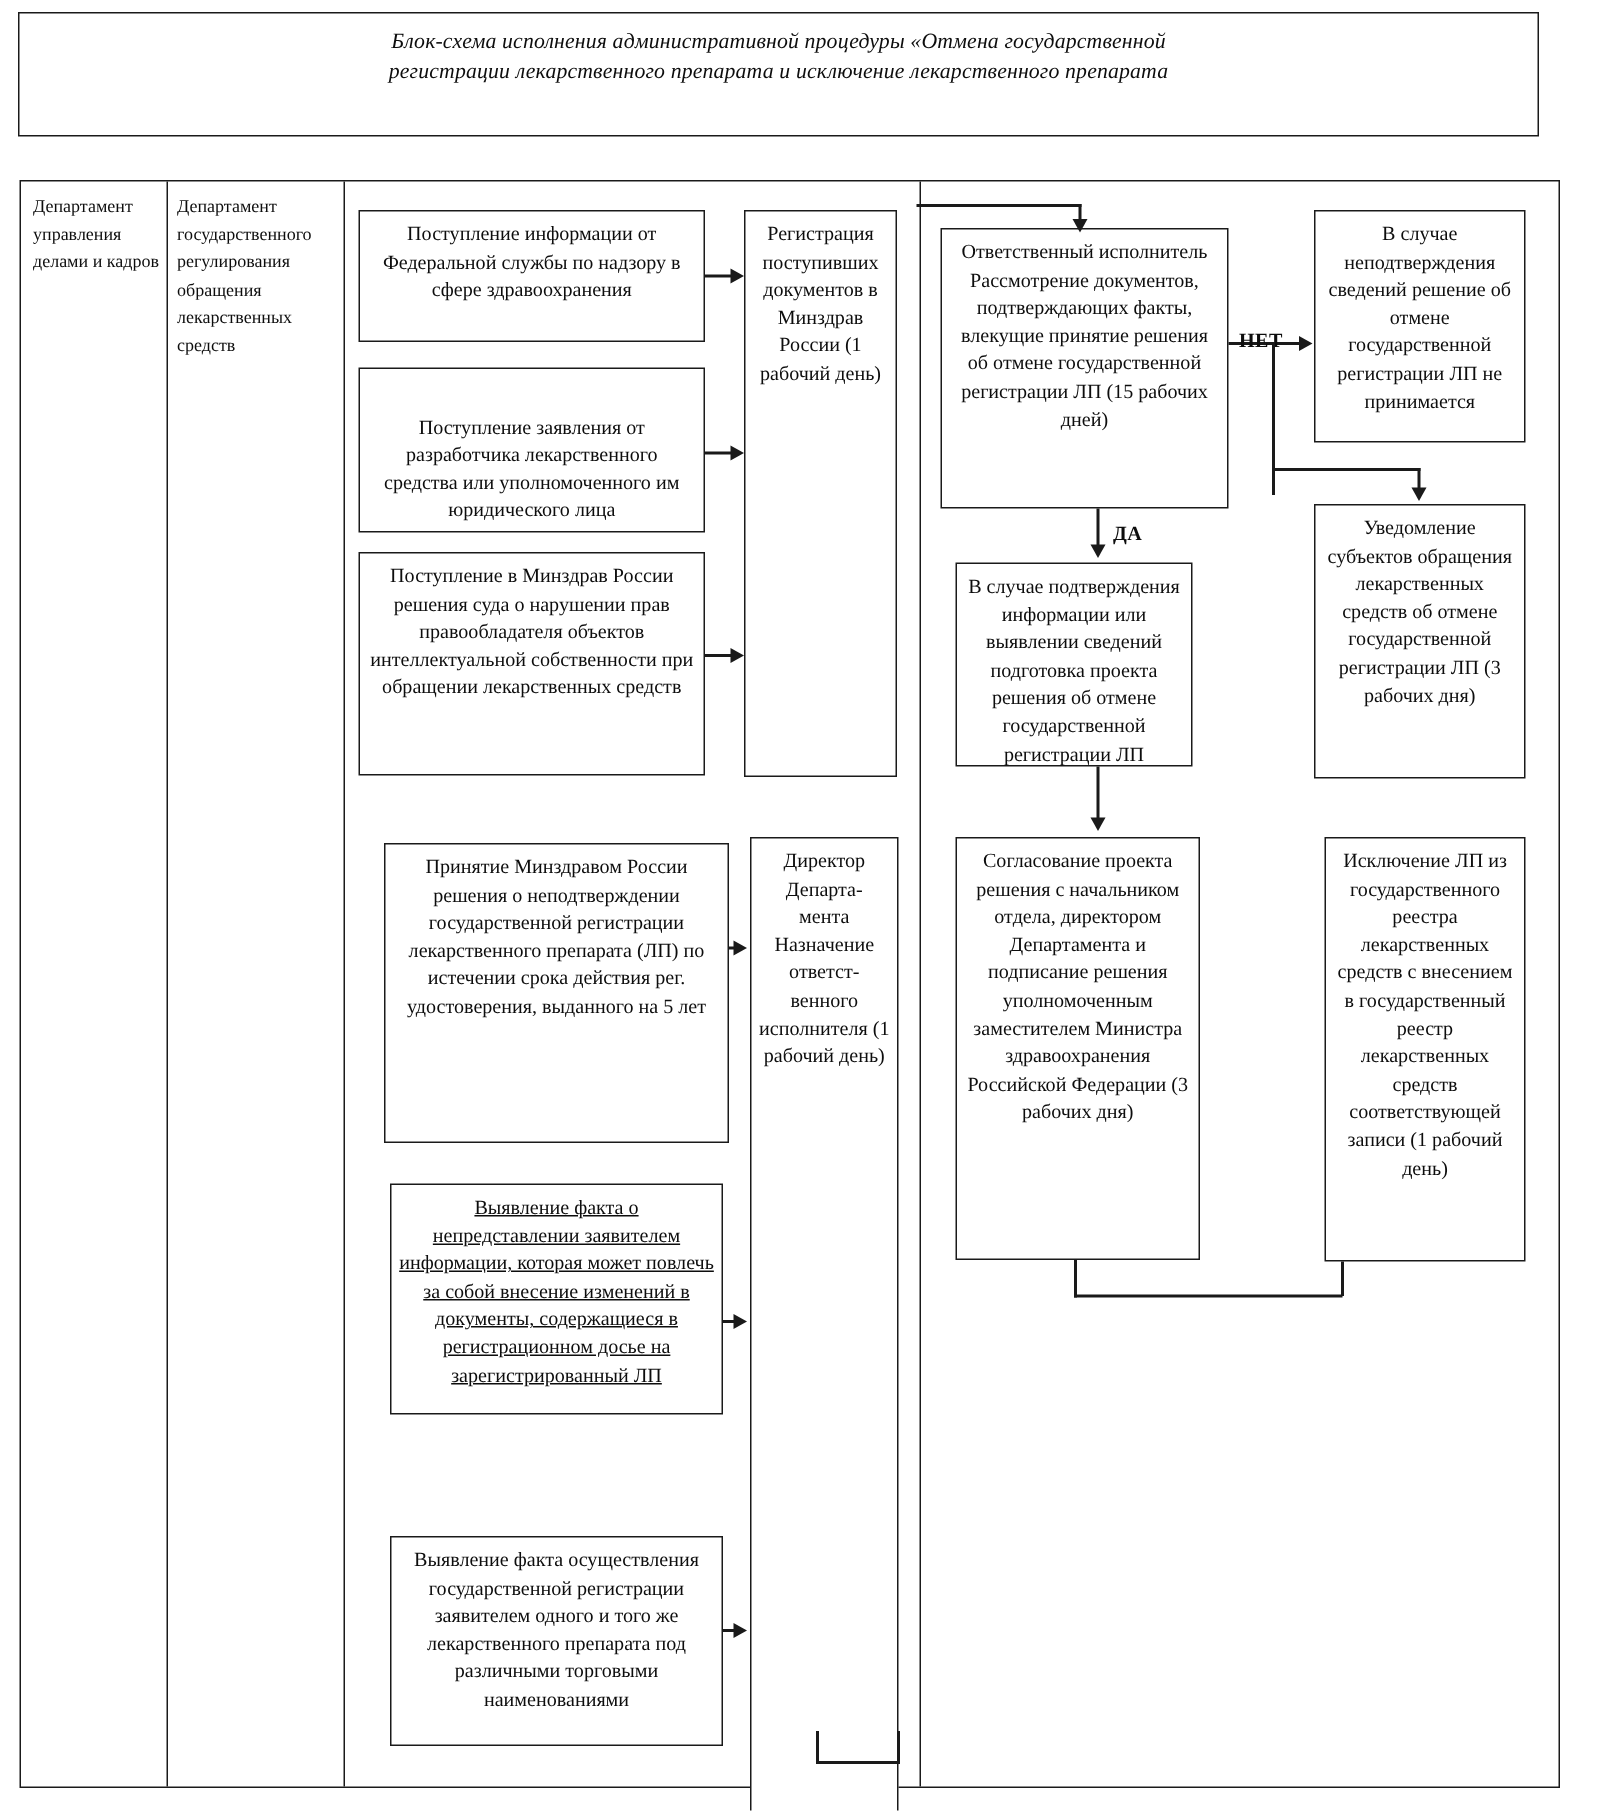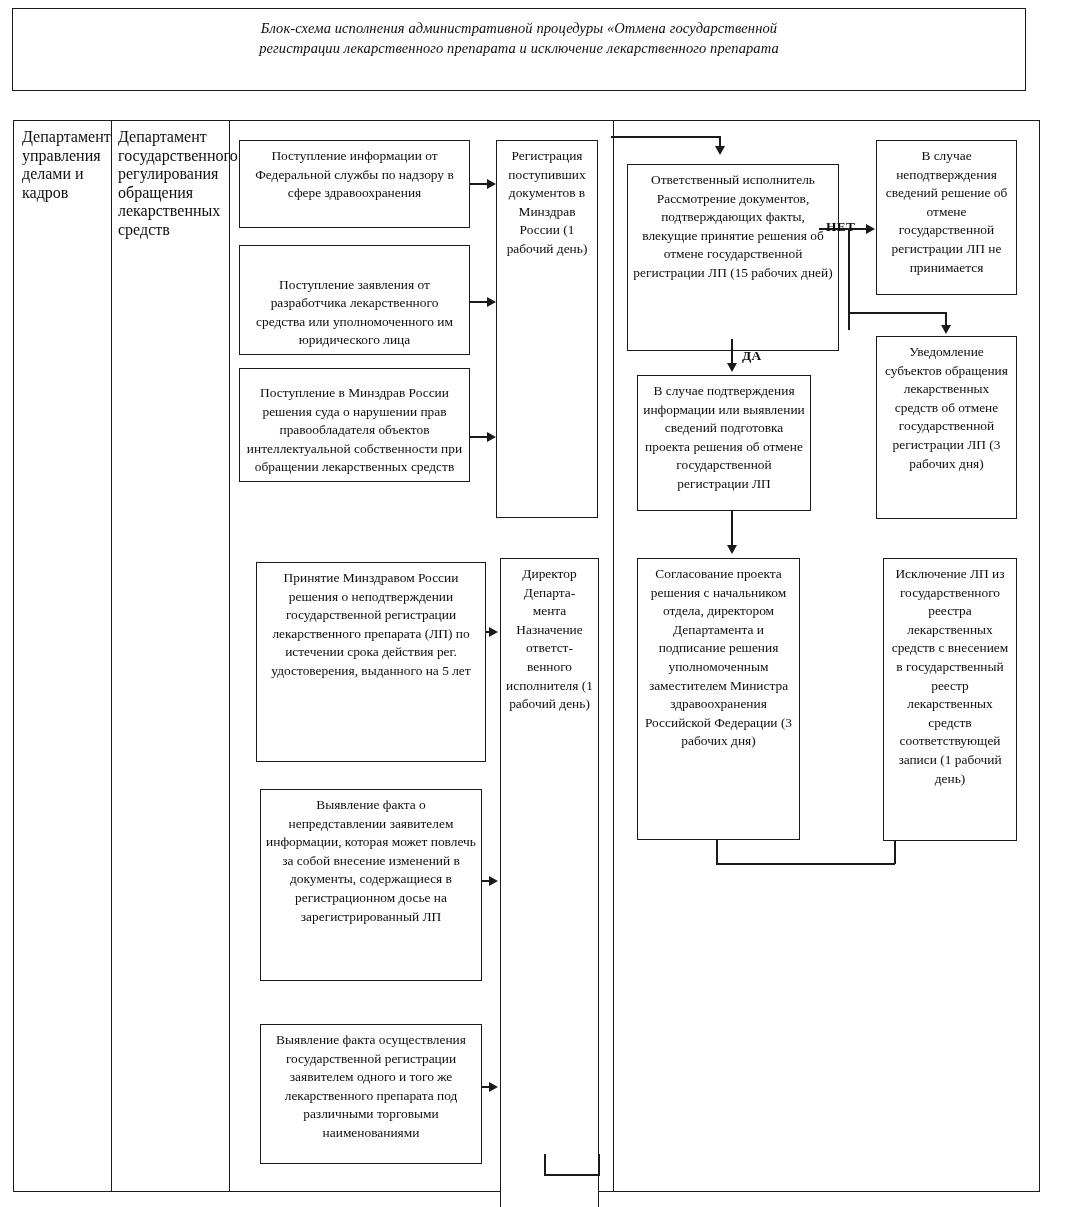--- a/index.html
+++ b/index.html
@@ -21,21 +21,21 @@
   #title-inner{padding-top:9px;font-style:italic;}
 
   
   #lane-table{
     left:13px;top:120px;width:1027px;height:1072px;
     border:1.5px solid #1a1a1a;background:#fff;
   }
   .lane-sep{position:absolute;top:0;bottom:0;width:0;border-left:1.4px solid #1a1a1a;}
 
   .lane-head{
-    position:absolute;font-size:16px;line-height:18.5px;
+    position:absolute;font-size:12px;line-height:18.5px;
   }
 
   
   .box{
     position:absolute;box-sizing:border-box;
     border:1.5px solid #1a1a1a;background:#fff;
     display:flex;align-items:flex-start;justify-content:center;
     text-align:center;
     font-size:13.4px;line-height:18.6px;
     padding:6px 5px 4px 5px;
@@ -82,61 +82,61 @@
 </div>
 
 <div class="box" style="left:239px;top:140px;width:231px;height:88px;">
   <span>Поступление информации от Федеральной службы   по надзору в сфере здравоохранения</span>
 </div>
 
 <div class="box" style="left:239px;top:245px;width:231px;height:110px;align-items:flex-end;">
   <span>Поступление заявления от разработчика лекарственного средства или уполномоченного им юридического лица</span>
 </div>
 
-<div class="box" style="left:239px;top:368px;width:231px;height:114px;align-items:flex-end;">
+<div class="box" style="left:239px;top:368px;width:231px;height:149px;">
   <span>Поступление в Минздрав России решения суда о нарушении прав правообладателя объектов интеллектуальной собственности при обращении лекарственных средств</span>
 </div>
 
 <div class="box" style="left:496px;top:140px;width:102px;height:378px;">
   <span>Регистрация поступивших документов в Минздрав России (1 рабочий день)</span>
 </div>
 
-<div class="box" style="left:627px;top:152px;width:212px;height:187px;margin-top:12px;">
+<div class="box" style="left:627px;top:152px;width:192px;height:187px;">
   <span>Ответственный исполнитель Рассмотрение документов, подтверждающих факты, влекущие принятие решения об отмене государственной регистрации ЛП (15 рабочих дней)</span>
 </div>
 
 <div class="box" style="left:876px;top:140px;width:141px;height:155px;">
   <span>В случае неподтверждения сведений решение об отмене государственной регистрации ЛП не принимается</span>
 </div>
 
 <div class="box" style="left:876px;top:336px;width:141px;height:183px;">
   <span>Уведомление субъектов обращения лекарственных средств об отмене государственной регистрации ЛП (3 рабочих дня)</span>
 </div>
 
-<div class="box" style="left:637px;top:375px;width:174px;height:136px;">
+<div class="box" style="left:637px;top:375px;width:158px;height:136px;">
   <span>В случае подтверждения информации или выявлении сведений подготовка проекта решения об отмене государственной регистрации ЛП</span>
 </div>
 
 <div class="box" style="left:256px;top:562px;width:230px;height:200px;">
   <span>Принятие Минздравом России решения о неподтверждении государственной регистрации лекарственного препарата (ЛП) по истечении срока действия рег. удостоверения, выданного на 5 лет</span>
 </div>
 
 <div class="box" style="left:500px;top:558px;width:99px;height:676px;">
   <span>Директор Департа- мента Назначение ответст- венного исполнителя (1 рабочий день)</span>
 </div>
 
 <div class="box" style="left:637px;top:558px;width:163px;height:282px;">
   <span>Согласование проекта решения с начальником отдела, директором Департамента и подписание решения уполномоченным заместителем Министра здравоохранения Российской Федерации (3 рабочих дня)</span>
 </div>
 
 <div class="box" style="left:883px;top:558px;width:134px;height:283px;">
   <span>Исключение ЛП из государственного реестра лекарственных средств с внесением в государственный реестр лекарственных средств соответствующей записи (1 рабочий день)</span>
 </div>
 
-<div class="box" style="left:260px;top:789px;width:222px;height:192px;">
+<div class="box" style="left:260px;top:789px;width:222px;height:154px;text-decoration:underline;">
   <span>Выявление факта о непредставлении заявителем информации, которая может повлечь за собой внесение изменений в документы, содержащиеся в регистрационном досье на зарегистрированный ЛП</span>
 </div>
 
 <div class="box" style="left:260px;top:1024px;width:222px;height:140px;">
   <span>Выявление факта осуществления государственной регистрации заявителем одного и того же лекарственного препарата под различными торговыми наименованиями</span>
 </div>
 
 <div class="ln lnh" style="left:470px;top:183px;width:18px;"></div>
 <div class="arrow-r" style="left:487px;top:179px;"></div>
 

